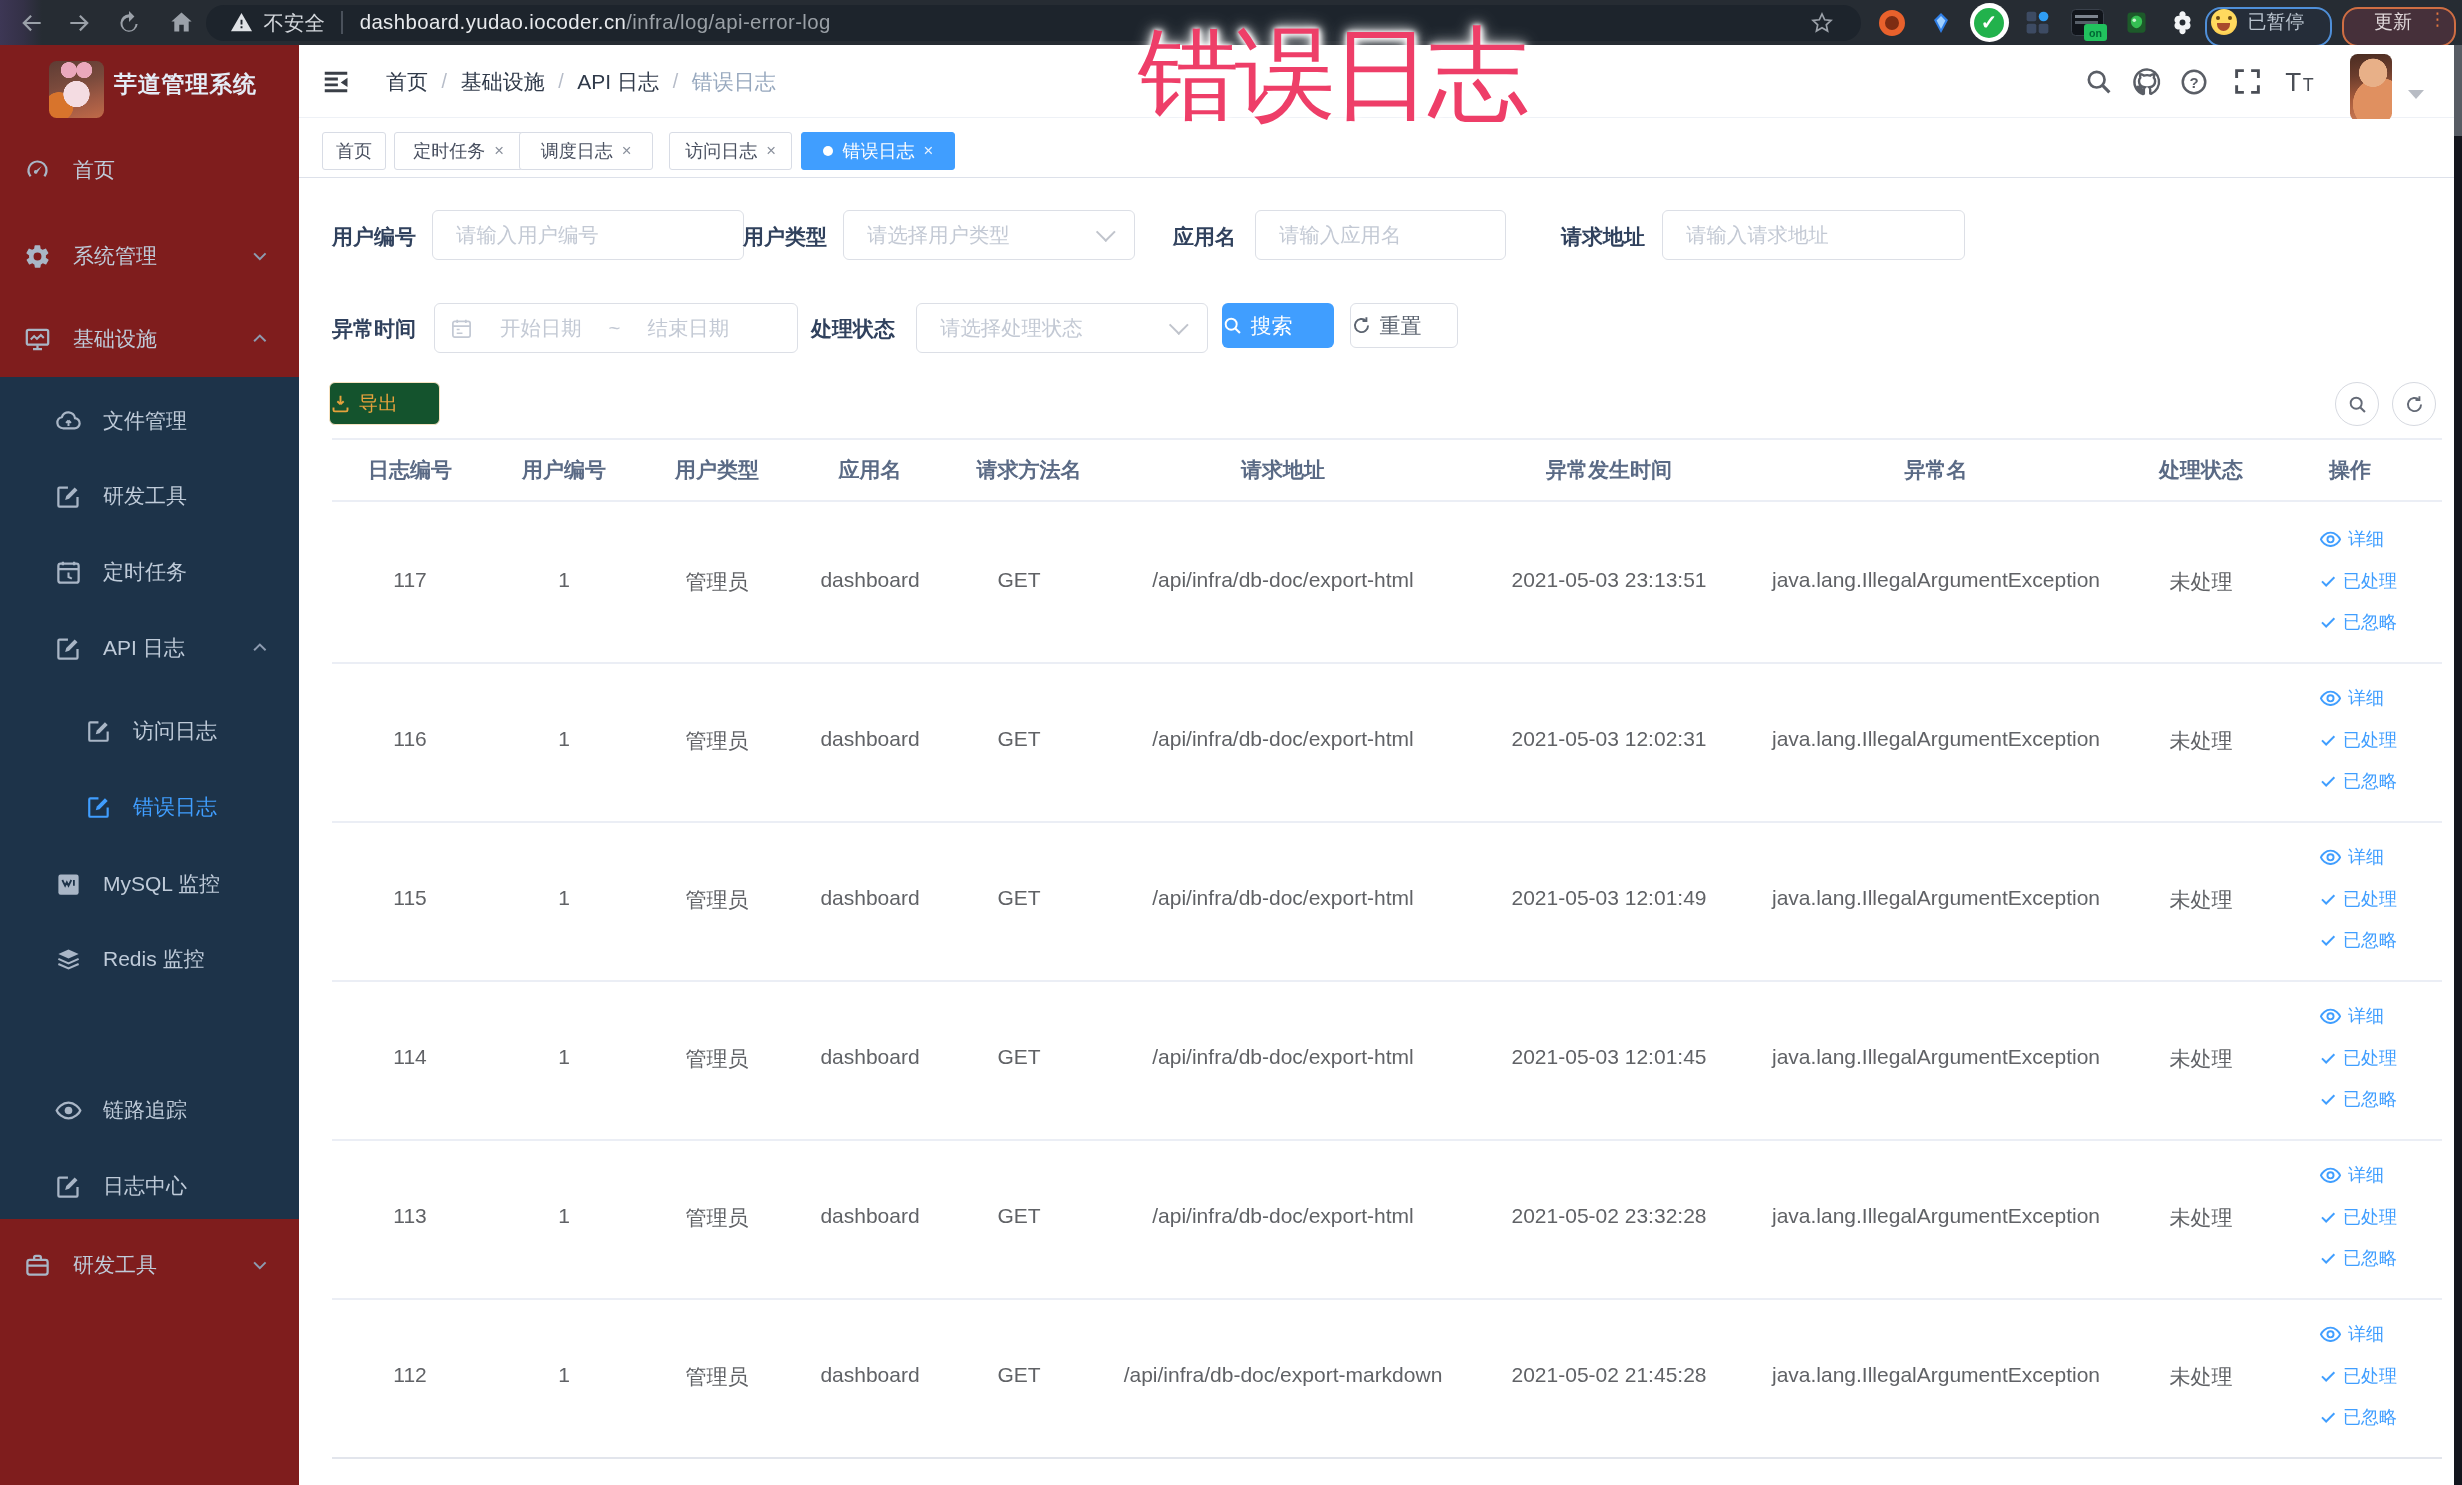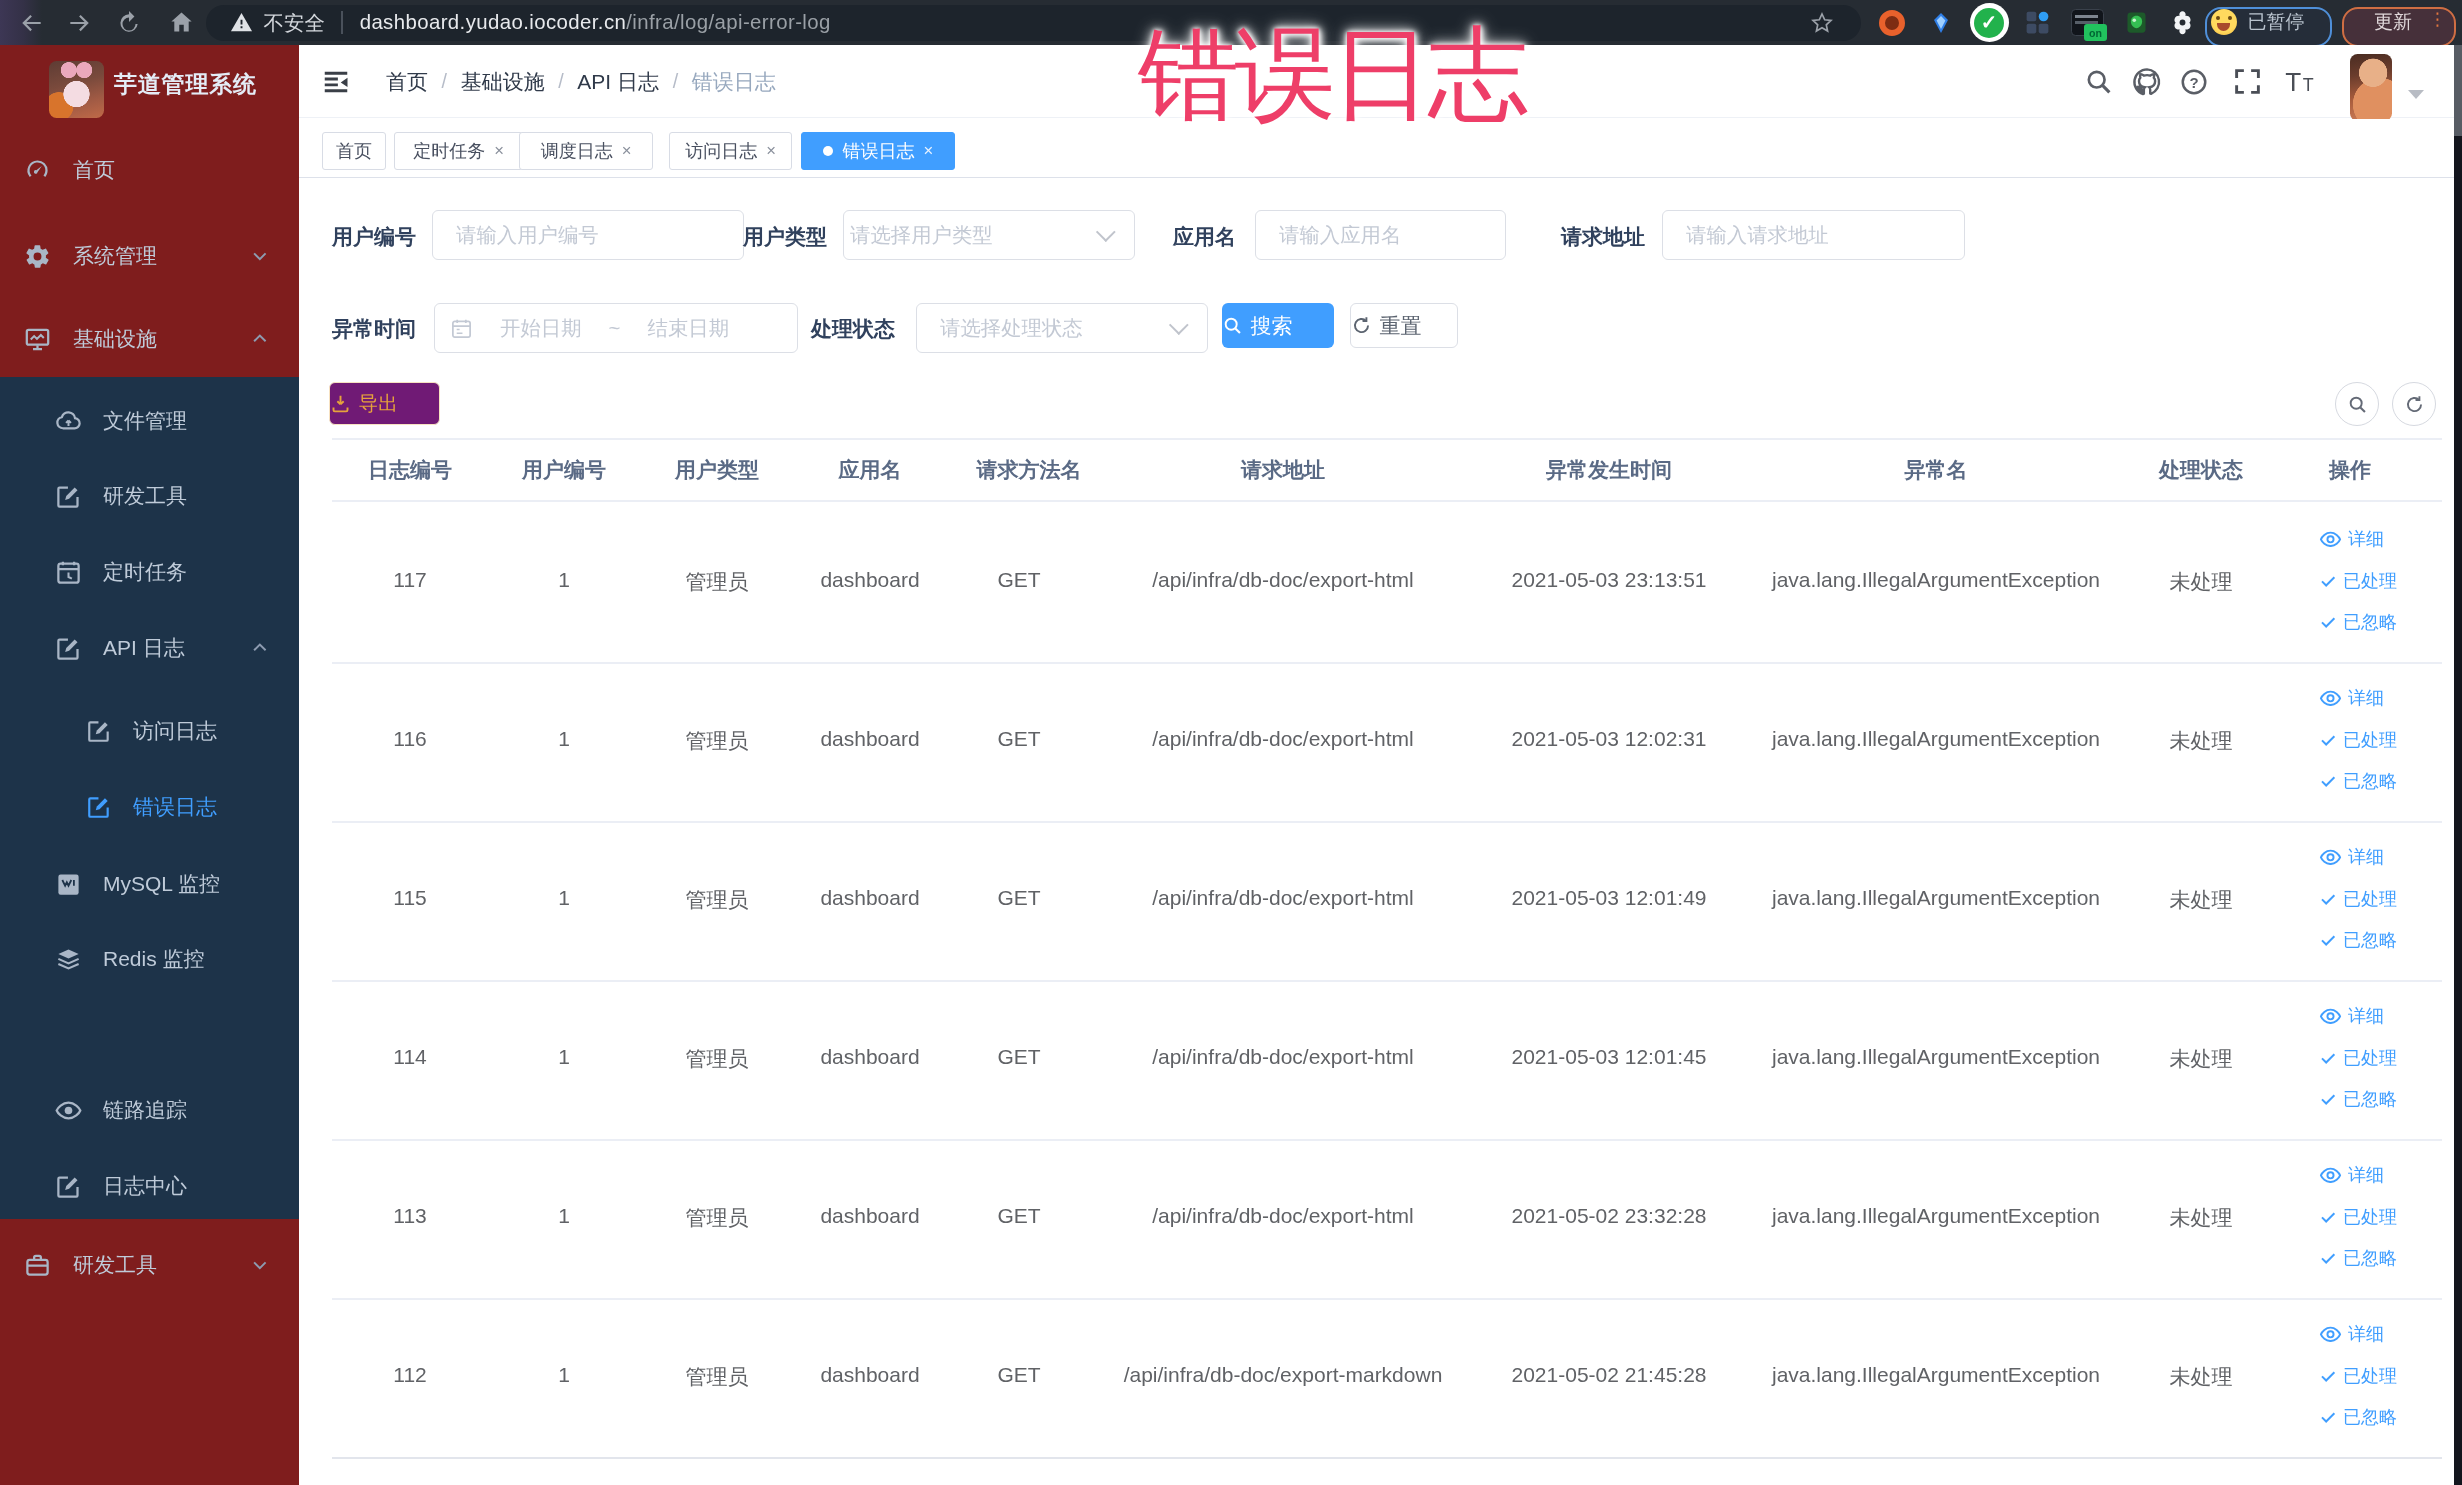--- a/index.html
+++ b/index.html
@@ -49,21 +49,21 @@
 .tag.active .dot{display:inline-block;width:10.6px;height:10.6px;border-radius:50%;background:#fff;margin-right:9px}
 .tag.active .x{color:#e8f2ff}
 
 .flabel{position:absolute;font-size:21px;font-weight:bold;color:#30415d;white-space:nowrap}
 .finput{position:absolute;height:50px;border:1.5px solid #dcdfe6;border-radius:6px;background:#fff;display:flex;align-items:center;color:#c3c9d4;font-size:20.4px}
 .finput .ph{white-space:nowrap}
 .chevd{display:inline-block;width:13.6px;height:13.6px;border-right:2.3px solid #c0c4cc;border-bottom:2.3px solid #c0c4cc;transform:rotate(45deg);margin-top:-6px}
 .btn{position:absolute;height:45px;border-radius:6px;font-size:21px;display:flex;align-items:center;justify-content:flex-start;white-space:nowrap}
 .btn-blue{background:#409EFF;color:#fff}
 .btn-plain{background:#fff;border:1.5px solid #dcdfe6;color:#5c6470}
-.btn-warn{background:#701a75;border:1.5px solid #f7e2c1;color:#e6a23c;font-size:19.7px}
+.btn-warn{background:#14532d;border:1.5px solid #f7e2c1;color:#e6a23c;font-size:19.7px}
 .cirbtn{position:absolute;width:44px;height:44px;border-radius:50%;border:1.5px solid #d6d9e0;background:#fff;display:flex;align-items:center;justify-content:center}
 
 .th{position:absolute;font-size:21px;font-weight:bold;color:#5a6a85;white-space:nowrap;transform:translateX(-50%)}
 .td{position:absolute;font-size:21px;color:#606266;white-space:nowrap;transform:translateX(-50%)}
 .hr{position:absolute;left:332px;width:2110px;height:1.5px;background:#ebeef5}
 .oplink{position:absolute;left:2319px;height:26px;display:flex;align-items:center;color:#409EFF;font-size:18px;white-space:nowrap}
 .oplink svg{margin-right:6px}
 
 .redmark{position:absolute;left:1138px;top:21px;font-size:101px;font-weight:normal;color:#ee3e68;letter-spacing:-4.5px;line-height:106px;
  text-shadow:0 0 4.5px #fff,0 0 10.6px #fff,0 0 16.7px #ffffffcc,1.5px 1.5px 7.6px #ffffff;z-index:50;white-space:nowrap}
@@ -363,21 +363,21 @@
   <div class="tag" style="left:370px;width:123px">访问日志<span class="x">×</span></div>
   <div class="tag active" style="left:502px;width:154px"><span class="dot"></span>错误日志<span class="x">×</span></div>
 </div>
 
 <div class="flabel" style="left:332px;top:223px">用户编号</div>
 <div class="finput" style="left:432px;top:210px;width:312px">
     <span class="ph" style="margin-left:23px">请输入用户编号</span>
   </div>
 <div class="flabel" style="left:743px;top:223px">用户类型</div>
 <div class="finput" style="left:843px;top:210px;width:292px">
-    <span class="ph" style="margin-left:6px">请选择用户类型</span>
+    <span class="ph" style="margin-left:23px">请选择用户类型</span>
     <span class="chevd" style="position:absolute;right:21px"></span>
   </div>
 <div class="flabel" style="left:1173px;top:223px">应用名</div>
 <div class="finput" style="left:1255px;top:210px;width:251px">
     <span class="ph" style="margin-left:23px">请输入应用名</span>
   </div>
 <div class="flabel" style="left:1561px;top:223px">请求地址</div>
 <div class="finput" style="left:1662px;top:210px;width:303px">
     <span class="ph" style="margin-left:23px">请输入请求地址</span>
   </div>

